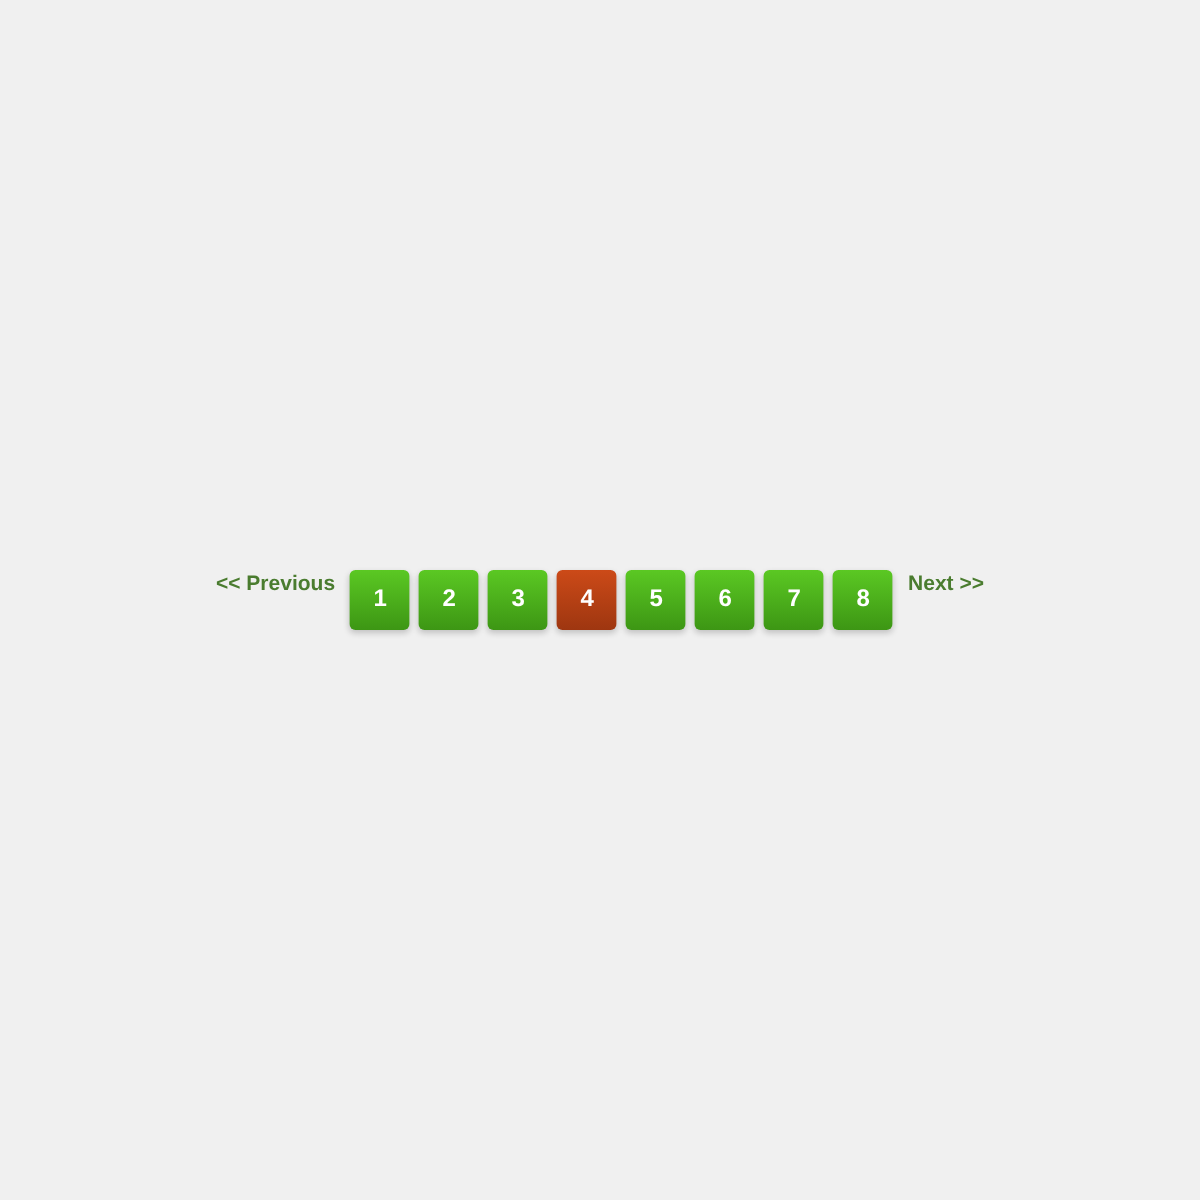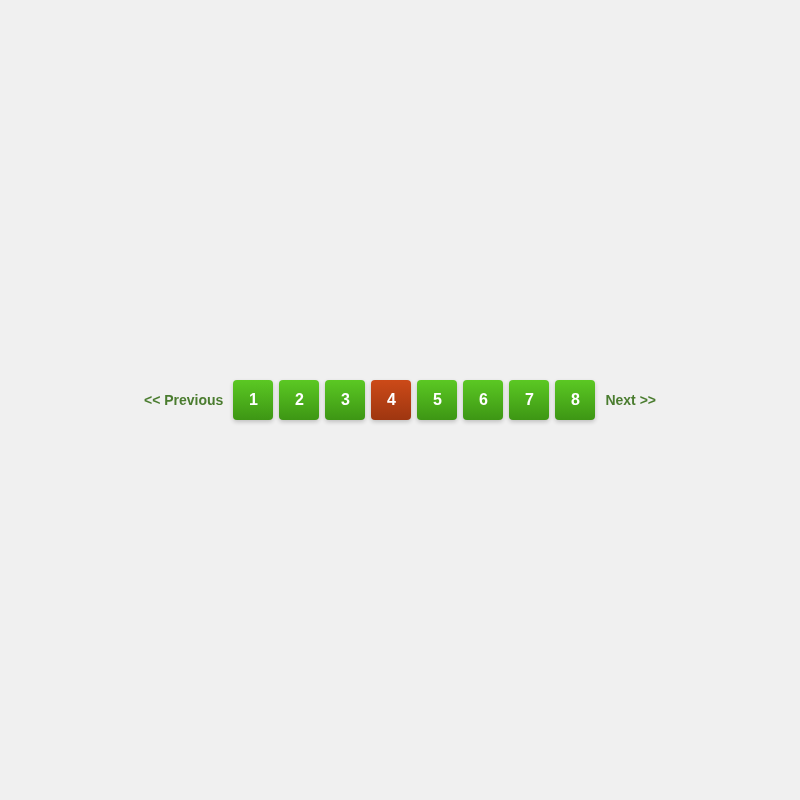--- a/index.html
+++ b/index.html
@@ -14,21 +14,20 @@
       background-color: #f0f0f0;
       display: flex;
       align-items: center;
       justify-content: center;
       font-family: Arial, sans-serif;
       overflow: hidden;
     }
 
     .pagination-container {
       display: flex;
-      align-items: center;
       gap: 6px;
     }
 
     .pagination-nav {
       color: #4a7c2f;
       font-size: 14px;
       font-weight: bold;
       cursor: pointer;
       white-space: nowrap;
       padding: 0 4px;

